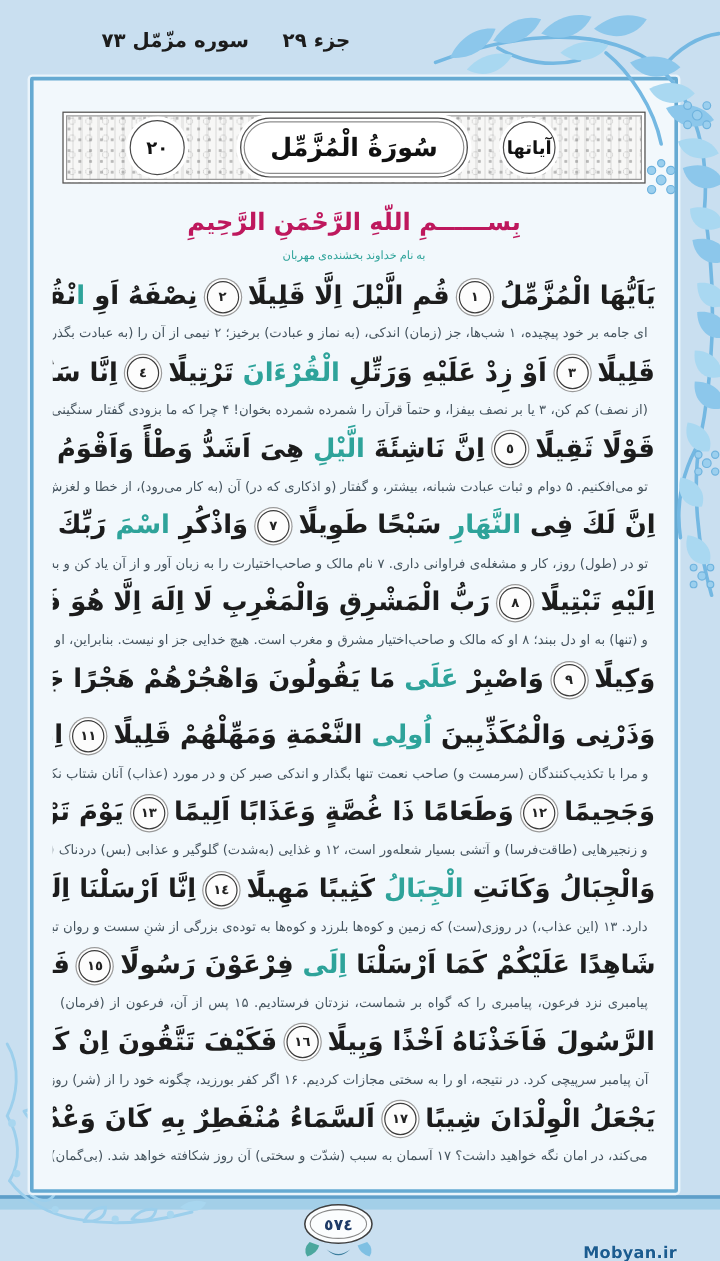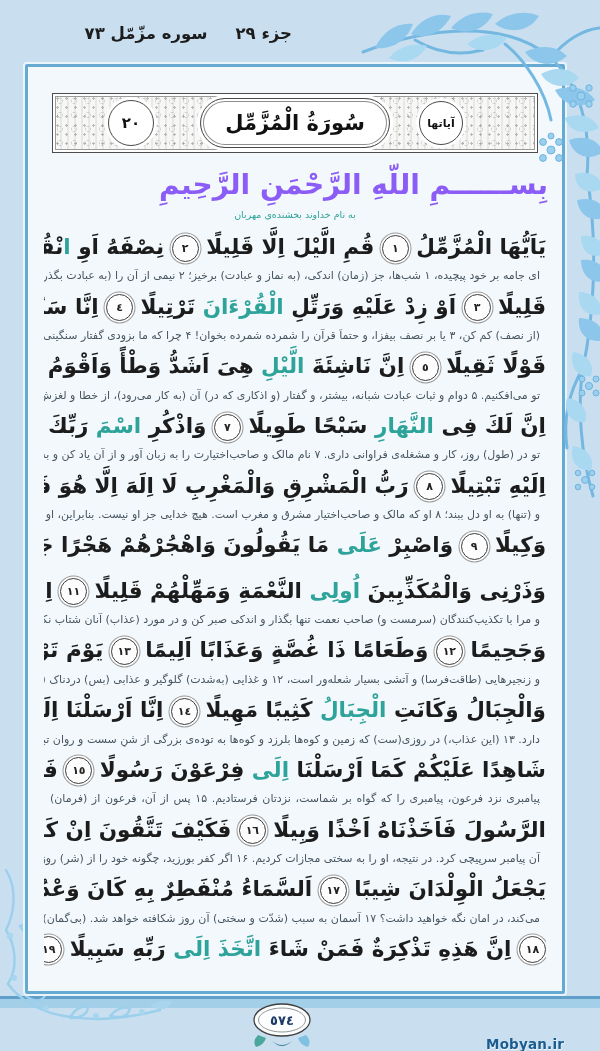--- a/index.html
+++ b/index.html
@@ -49,29 +49,29 @@
     box-shadow:0 0 0 3px #fff, inset 0 0 0 2px #fff, inset 0 0 0 3px #8d8d8d;
     display:flex;align-items:center;justify-content:center;
     font-size:21px;font-weight:700;color:#111;white-space:nowrap;
   }
   .banner-circle{
     position:absolute;top:50%;transform:translateY(-50%);
     background:#fff;border:1.2px solid #4a4a4a;border-radius:50%;
     box-shadow:0 0 0 3px #fff;
     display:flex;align-items:center;justify-content:center;color:#111;
   }
-  .circle-ayat{right:74px;width:42px;height:42px;font-size:11px;font-weight:700;}
+  .circle-ayat{right:74px;width:42px;height:42px;font-size:15px;font-weight:700;}
   .circle-count{left:55px;width:44px;height:44px;font-size:15px;font-weight:700;}
   
   .bismillah-ar{
-    font-size:28px;font-weight:700;color:#8b5cf6;
+    text-align:center;font-size:20px;font-weight:700;color:#be185d;
     height:44px;line-height:44px;margin-top:4px;white-space:nowrap;overflow:hidden;
   }
   .bismillah-fa{
-    text-align:center;font-size:9.5px;color:#2ea39a;height:15px;line-height:15px;margin-bottom:2px;
+    text-align:center;font-size:9.5px;color:#2ea39a;height:15px;line-height:15px;margin-bottom:2px;font-family:Liberation Serif, serif;
   }
   
   .verse-body{flex:1;display:flex;flex-direction:column;justify-content:space-between;margin:0 2px;}
   .ar-line{
     direction:rtl;text-align:justify;text-align-last:justify;
     font-size:21.5px;font-weight:700;color:#1c1c1c;
     height:45px;line-height:45px;overflow:hidden;white-space:nowrap;
   }
   .ar-line .hl{color:#2ea39a;}
   .medallion{
@@ -140,21 +140,20 @@
         <div class="ar-line"><span>وَجَحِيمًا</span> <span class="medallion">١٢</span> <span>وَطَعَامًا ذَا غُصَّةٍ وَعَذَابًا اَلِيمًا</span> <span class="medallion">١٣</span> <span>يَوْمَ تَرْجُفُ</span> </div>
         <div class="fa-line">و زنجیرهایی (طاقت‌فرسا) و آتشی بسیار شعله‌ور است، ۱۲ و غذایی (به‌شدت) گلوگیر و عذابی (بس) دردناک (برای گنه‌کاران) وجود</div>
         <div class="ar-line"><span>وَالْجِبَالُ وَكَانَتِ</span> <span class="hl">الْجِبَالُ</span> <span>كَثِيبًا مَهِيلًا</span> <span class="medallion">١٤</span> <span>اِنَّا اَرْسَلْنَا اِلَيْكُمْ رَسُولًا</span></div>
         <div class="fa-line">دارد. ۱۳ (این عذاب،) در روزی(ست) که زمین و کوه‌ها بلرزد و کوه‌ها به توده‌ی بزرگی از شنِ سست و روان تبدیل شوند. ۱۴ ما همانند فرستادن</div>
         <div class="ar-line"><span>شَاهِدًا عَلَيْكُمْ كَمَا اَرْسَلْنَا</span> <span class="hl">اِلَى</span> <span>فِرْعَوْنَ رَسُولًا</span> <span class="medallion">١٥</span> <span>فَعَصَى فِرْعَوْنُ</span></div>
         <div class="fa-line">پیامبری نزد فرعون، پیامبری را که گواه بر شماست، نزدتان فرستادیم. ۱۵ پس از آن، فرعون از (فرمان)</div>
         <div class="ar-line"><span>الرَّسُولَ فَاَخَذْنَاهُ اَخْذًا وَبِيلًا</span> <span class="medallion">١٦</span> <span>فَكَيْفَ تَتَّقُونَ اِنْ كَفَرْتُمْ يَوْمًا</span></div>
         <div class="fa-line">آن پیامبر سرپیچی کرد. در نتیجه، او را به سختی مجازات کردیم. ۱۶ اگر کفر بورزید، چگونه خود را از (شر) روزی که کودکان را پیر</div>
         <div class="ar-line"><span>يَجْعَلُ الْوِلْدَانَ شِيبًا</span> <span class="medallion">١٧</span> <span>اَلسَّمَاءُ مُنْفَطِرٌ بِهِ كَانَ وَعْدُهُ مَفْعُولًا</span></div>
         <div class="fa-line">می‌کند، در امان نگه خواهید داشت؟ ۱۷ آسمان به سبب (شدّت و سختی) آن روز شکافته خواهد شد. (بی‌گمان) وعده‌ی خدا تحقق می‌یابد.</div>
-        <div class="ar-line"><span class="medallion">١٨</span> <span>اِنَّ هَذِهِ تَذْكِرَةٌ فَمَنْ شَاءَ</span> <span class="hl">اتَّخَذَ</span> <span class="hl">اِلَى</span> <span>رَبِّهِ سَبِيلًا</span> <span class="medallion">١٩</span></div>
       </div>
   </div>
 </div>
 
 <div class="bottom-band"></div>
 
 <svg class="page-medallion" width="68" height="52" viewBox="0 0 68 52">
   <path d="M10,36 q-6,6 -2,12 q8,-2 10,-9 z" fill="#4ba79e"></path>
   <path d="M58,36 q6,6 2,12 q-8,-2 -10,-9 z" fill="#7fc0e3"></path>
   <path d="M24,42 q10,8 20,0 q-10,10 -20,0 z" fill="#3d7f9e"></path>

